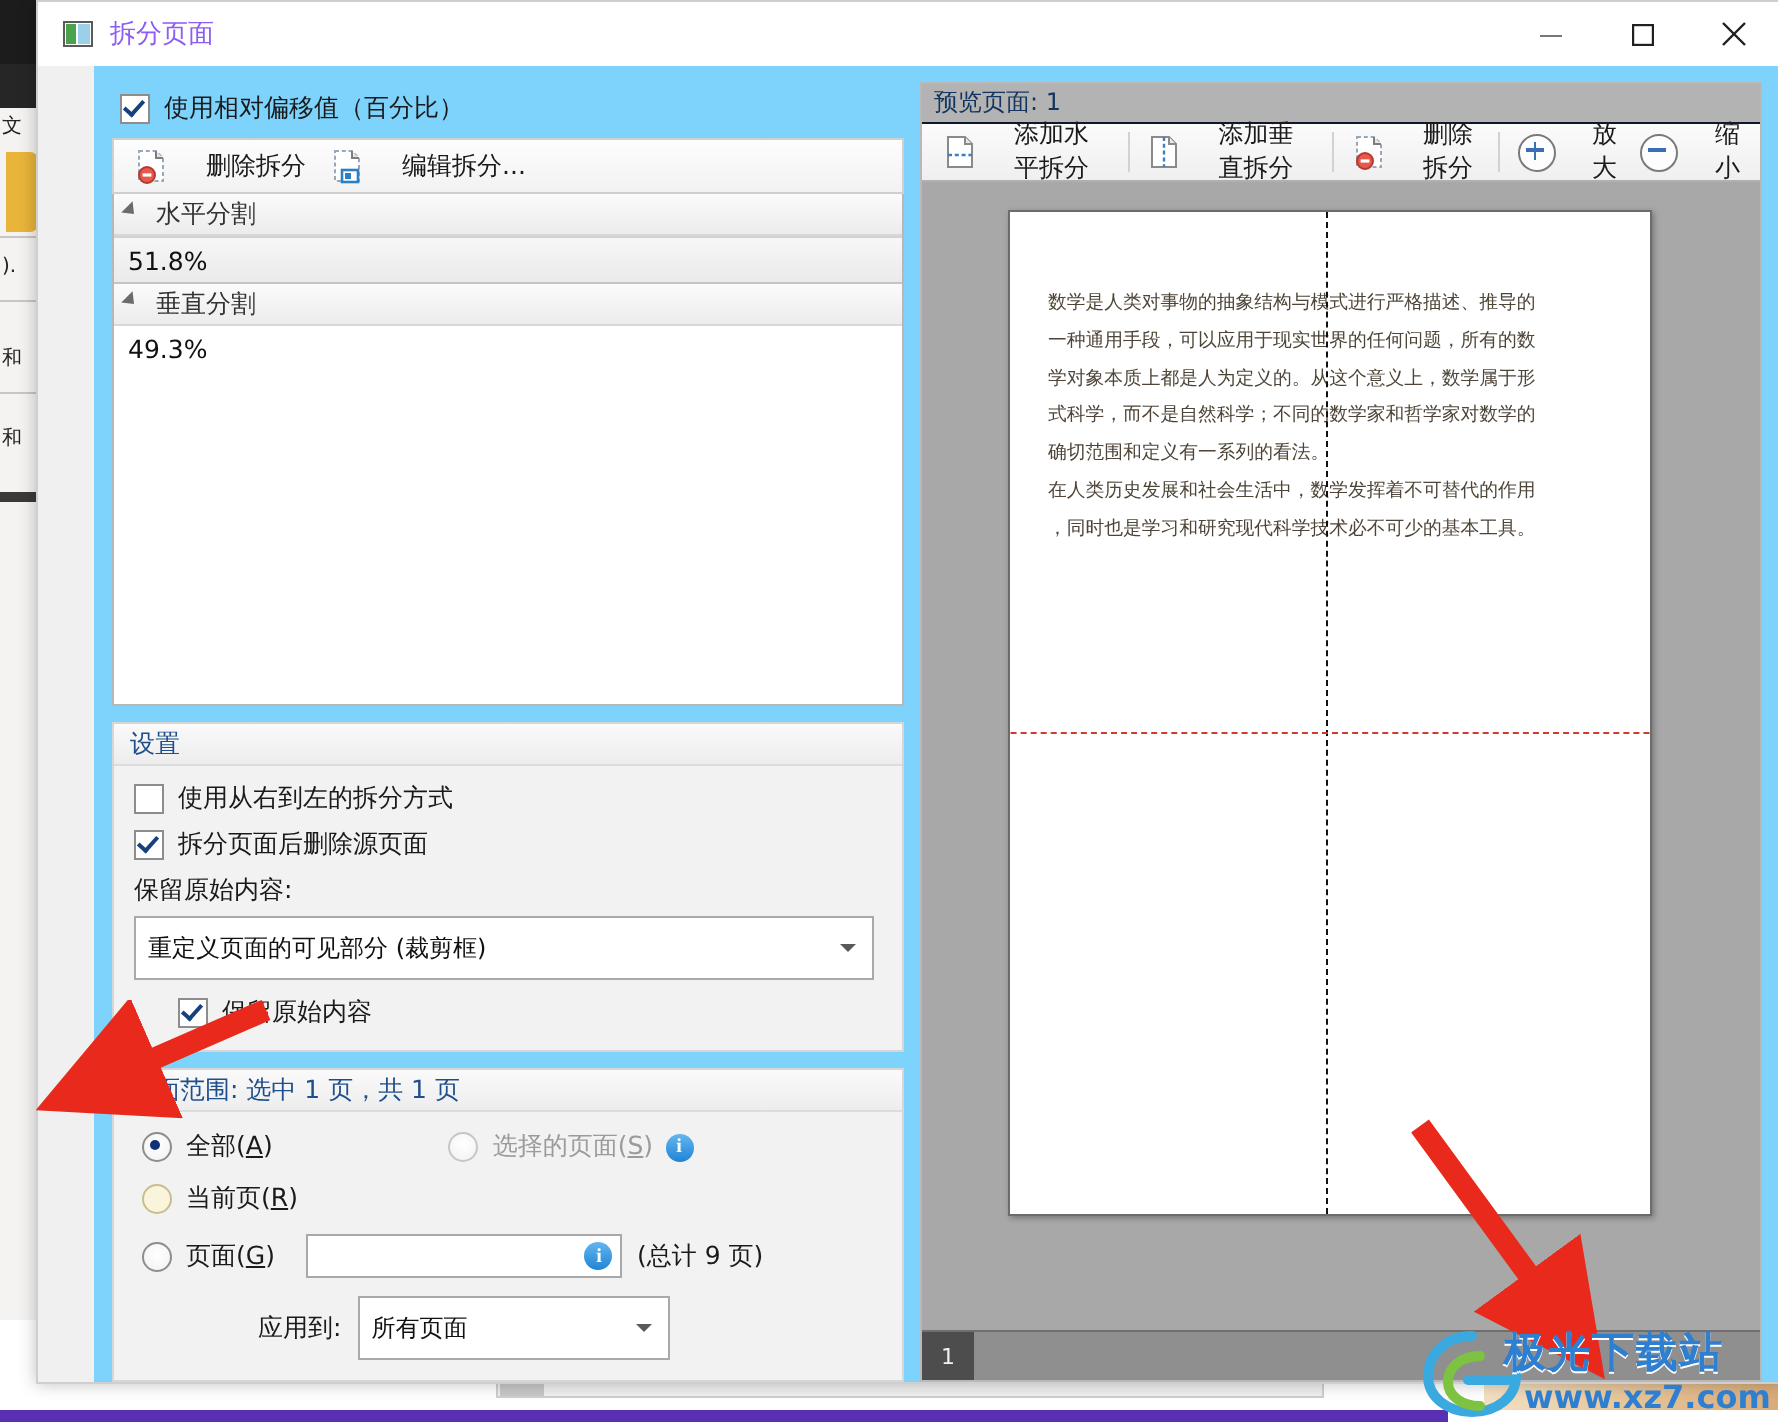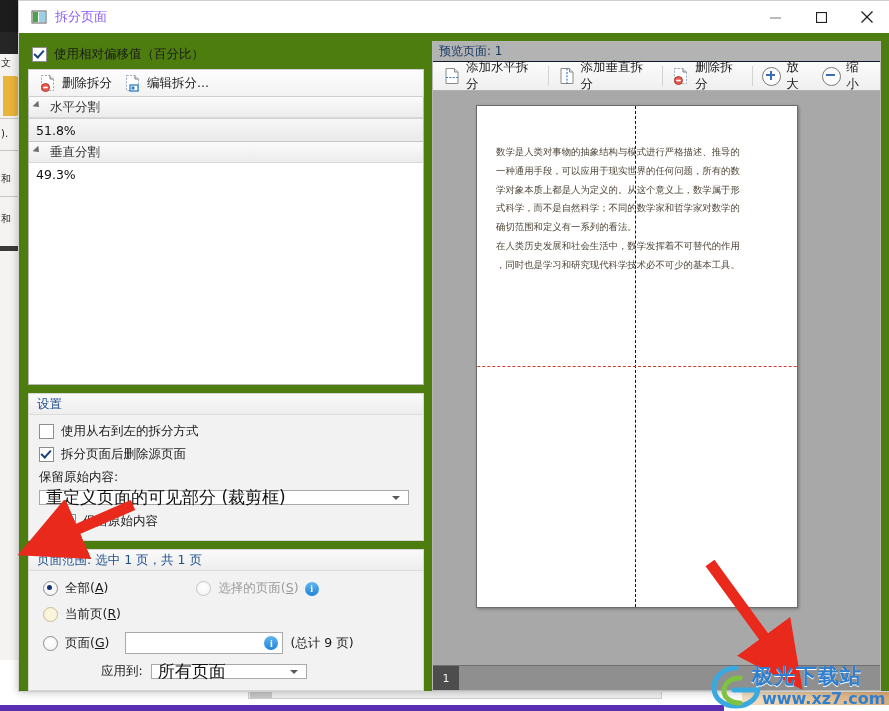--- a/index.html
+++ b/index.html
@@ -102,22 +102,23 @@
     font-size: 13px; color: #8b5cf6; flex: 1;
     font-family: "DejaVu Sans", sans-serif;
   }
   .win-btn {
     width: 46px; height: 32px; display: flex; align-items: center; justify-content: center;
     color: #202020; font-size: 13px;
   }
 
   .dlg-body {
     flex: 1; display: flex; padding: 8px 9px 0 9px; gap: 8px;
-    background: #4d7c0f;
+    background: #7dd3fc;
     box-sizing: border-box;
+    margin-left: 28px;
   }
 
   
   .left-pane { width: 396px; display: flex; flex-direction: column; gap: 0px; }
 
   .chk-row { display: flex; align-items: center; height: 22px; margin: 2px 0 4px 4px; }
   .checkbox {
     width: 13px; height: 13px; border: 1px solid #8d8d8d; background: #fff;
     display: inline-block; position: relative; margin-right: 7px; flex: 0 0 13px;
   }
@@ -125,21 +126,21 @@
     content: ""; position: absolute; left: 3px; top: 0px; width: 4px; height: 8px;
     border: solid #16417c; border-width: 0 2px 2px 0; transform: rotate(42deg);
   }
   .chk-label { font-size: 12.5px; color: #1a1a1a; font-family: "DejaVu Sans", sans-serif; }
 
   .split-toolbar {
     height: 28px; background: linear-gradient(180deg,#fdfdfd,#f2f2f2);
     border: 1px solid #cfcfcf; display: flex; align-items: center;
     box-sizing: border-box; padding: 0 4px;
   }
-  .tb-item { display: flex; align-items: center; height: 24px; padding: 0 6px; gap: 5px; cursor: default; }
+  .tb-item { display: flex; align-items: center; height: 24px; padding: 0 6px; gap: 18px; cursor: default; }
   .tb-text { font-size: 12.5px; color: #1a1a1a; font-family: "DejaVu Sans", sans-serif; }
 
   
   .pgicon { width: 18px; height: 18px; position: relative; flex: 0 0 18px; }
 
   .splits-list {
     flex: 1; background: #ffffff; border: 1px solid #b7b7b7;
     border-top: none; overflow: hidden; box-sizing: border-box;
   }
   .grp-header {
@@ -173,24 +174,24 @@
     border-bottom: 1px solid #dcdcdc;
     display: flex; align-items: center; padding-left: 8px;
     font-size: 12.5px; color: #1f4e8c; font-family: "DejaVu Sans", sans-serif;
   }
   .gb-body { padding: 8px 10px 10px 10px; }
 
   .row { display: flex; align-items: center; margin-bottom: 6px; }
   .label-txt { font-size: 12.5px; color: #1a1a1a; font-family: "DejaVu Sans", sans-serif; }
 
   .combo {
-    height: 15px; border: 1px solid #a9a9a9; background: #ffffff;
+    height: 32px; border: 1px solid #a9a9a9; background: #ffffff;
     display: flex; align-items: center; justify-content: space-between;
     padding: 0 2px 0 6px; box-sizing: border-box;
-    font-size: 17px; color: #111; font-family: "DejaVu Sans", sans-serif;
+    font-size: 12px; color: #111; font-family: "DejaVu Sans", sans-serif;
   }
   .combo-arrow {
     width: 0; height: 0; border-left: 4px solid transparent; border-right: 4px solid transparent;
     border-top: 4px solid #5a5a5a; margin-right: 6px;
   }
 
   .radio {
     width: 13px; height: 13px; border-radius: 50%; border: 1px solid #8d8d8d;
     background: radial-gradient(circle at 50% 40%, #ffffff, #f1f1f1);
     display: inline-block; position: relative; margin-right: 7px; flex: 0 0 13px;

